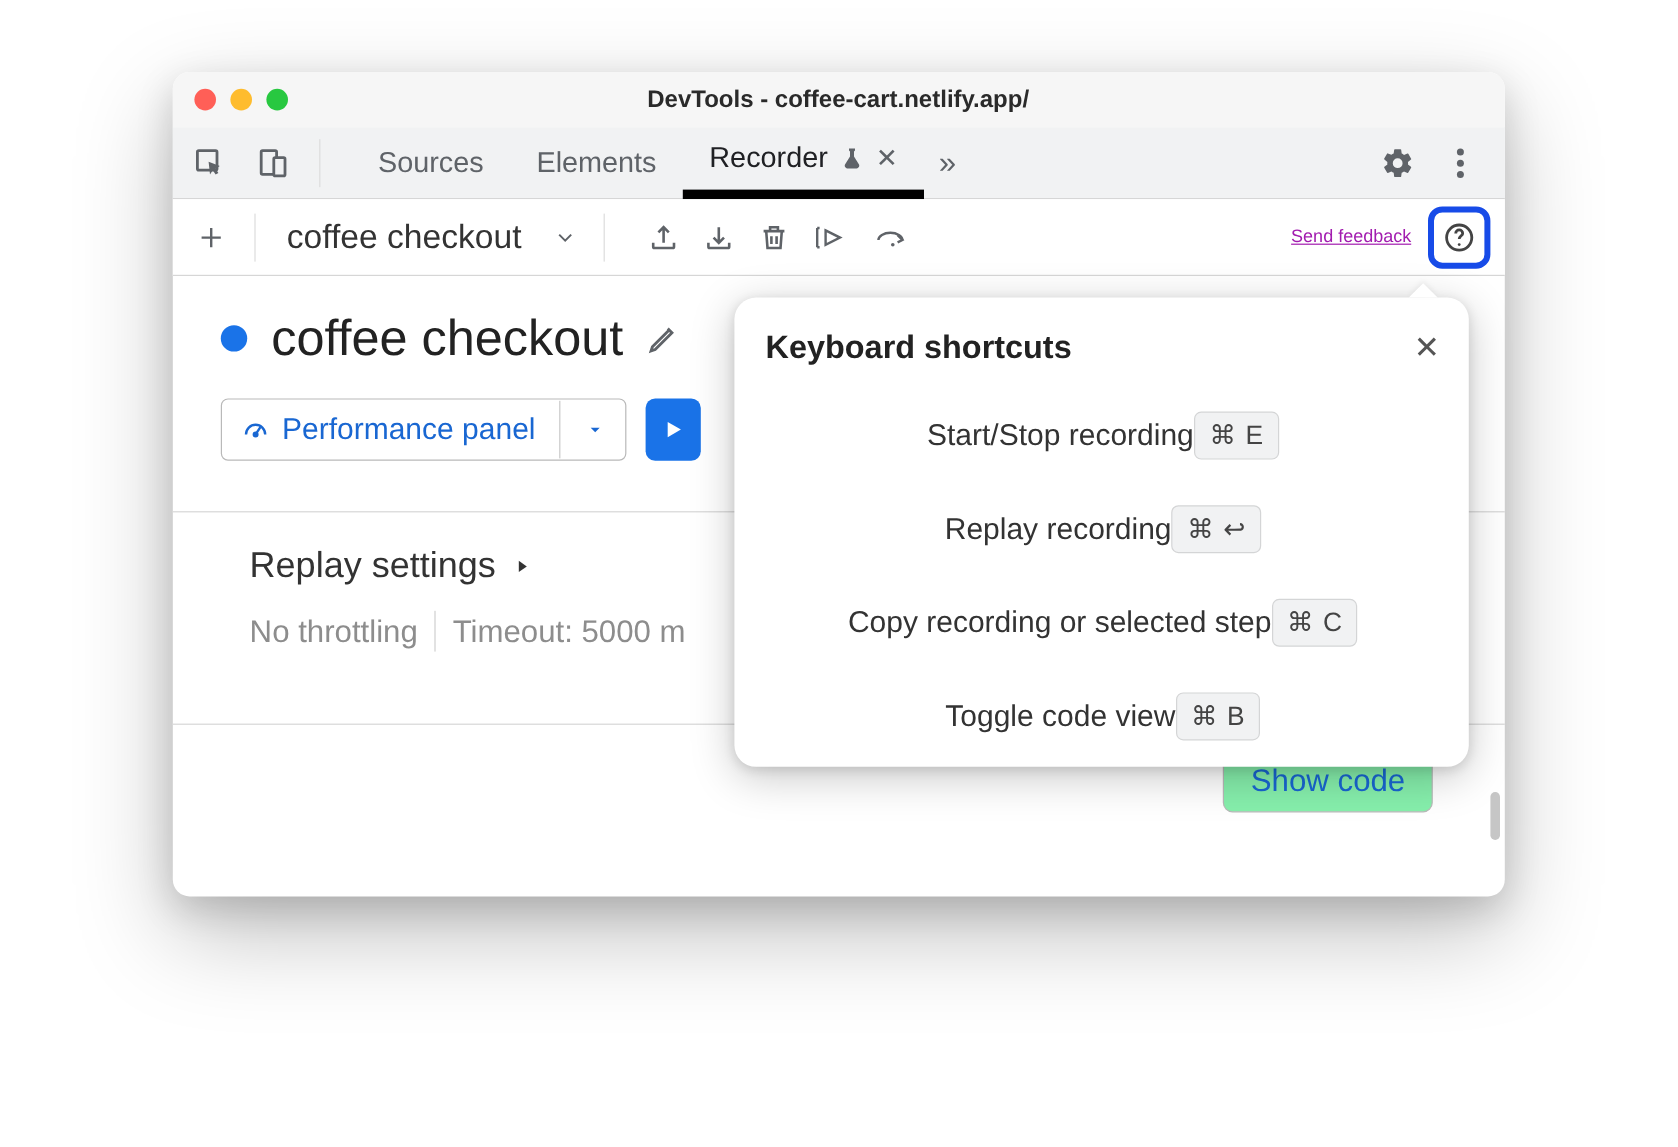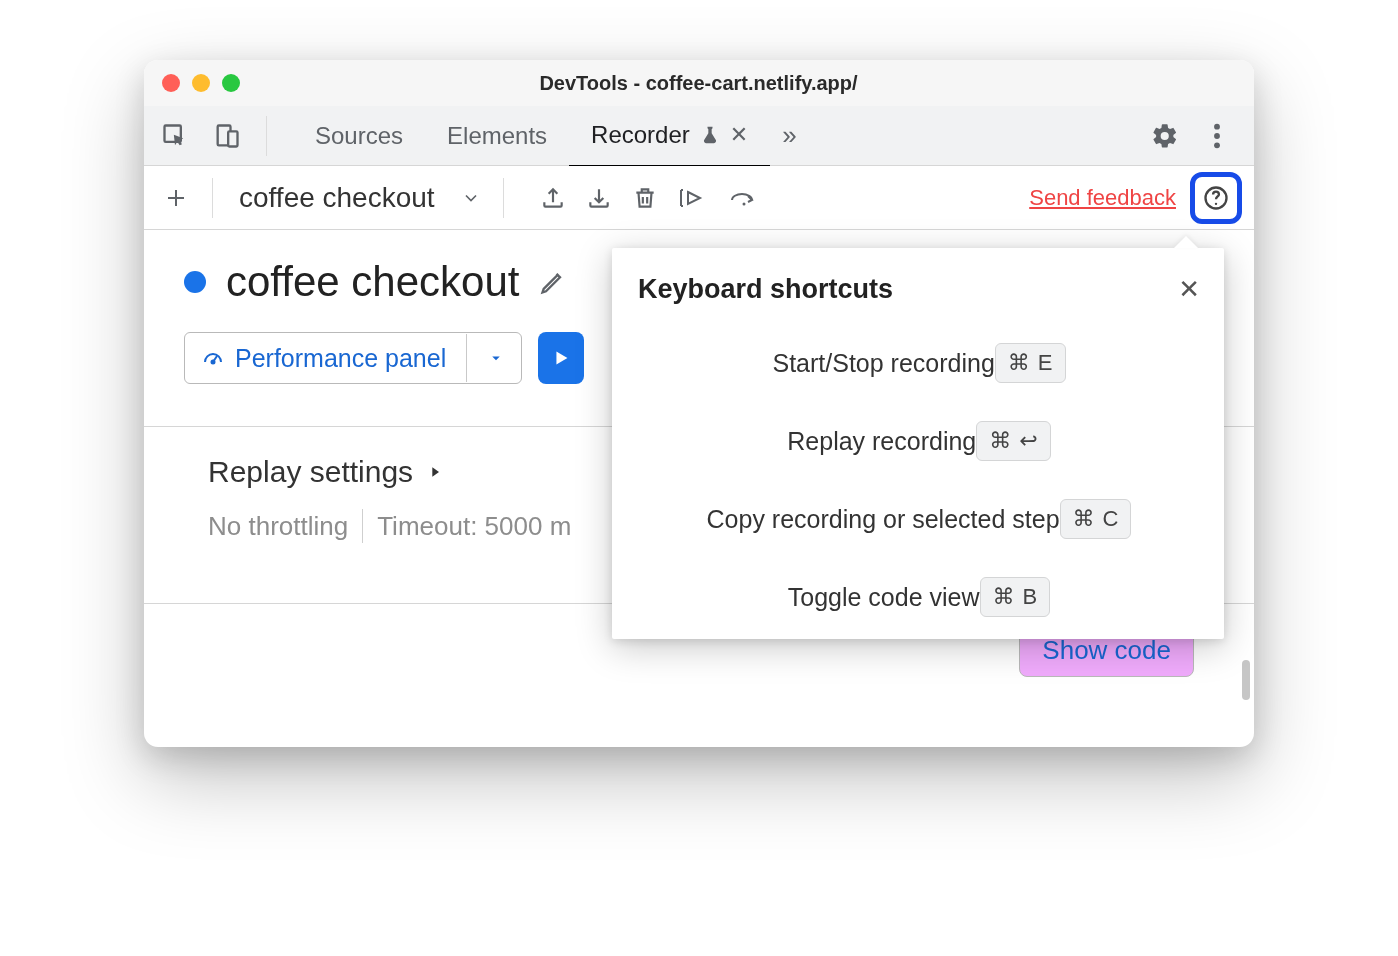--- a/index.html
+++ b/index.html
@@ -52,21 +52,21 @@
     .tabs-left { display: flex; align-items: center; gap: 14px; }
     .icon-btn {
       display: inline-flex; align-items: center; justify-content: center;
       width: 38px; height: 38px; color: #555;
     }
     .tabs-labels { display: flex; align-items: center; margin-left: 20px; gap: 0; }
     .tab {
       padding: 0 22px; height: 60px; display: flex; align-items: center;
       font-size: 24px; color: #5f6368; cursor: pointer; gap: 10px;
     }
-    .tab.active { color: #202124; font-weight: 500; border-bottom: 1px solid #000000; }
+    .tab.active { color: #202124; font-weight: 500; border-bottom: 8px solid #000000; }
     .tabs-spacer { flex: 1; }
     .tabs-right { display: flex; align-items: center; gap: 14px; padding-right: 6px;}
     
     .toolbar {
       height: 64px;
       background: #fff;
       border-bottom: 1px solid #d6d6d6;
       display: flex; align-items: center; padding: 0 12px;
       position: relative;
     }
@@ -74,21 +74,21 @@
     .plus-btn { width: 40px; height: 40px; display: flex; align-items: center; justify-content: center; color: #555;}
     .vsep { width: 1px; height: 40px; background: #dcdcdc; margin: 0 6px; }
     .select-name {
       display: flex; align-items: center; gap: 12px;
       font-size: 28px; color: #333; padding: 0 10px;
     }
     .caret-down { color: #555; }
     .tool-icons { display: flex; align-items: center; gap: 20px; margin-left: 20px; color: #555;}
     .toolbar-spacer { flex: 1; }
     .feedback-link {
-      font-size: 22px; color: #ef4444; text-decoration: underline; margin-right: 14px;
+      font-size: 15px; color: #a21caf; text-decoration: underline; margin-right: 14px;
     }
     .help-btn {
       width: 52px; height: 52px; border-radius: 12px;
       display: flex; align-items: center; justify-content: center;
       color: #444;
       border: 5px solid #174be8;
       background: #fff;
     }
     
     .content { padding: 28px 40px 40px 40px; position: relative; }
@@ -110,30 +110,30 @@
       background: #1a73e8; border-radius: 8px; color: #fff;
     }
     .section-divider { border-top: 1px solid #d6d6d6; margin: 42px -40px 0 -40px; }
     .replay-settings { padding: 28px 0 18px 24px; }
     .settings-header { display:flex; align-items:center; gap:14px; font-size:30px; color:#333; }
     .settings-text { margin-top:20px; font-size:26px; color:#8d8d8d; display:flex; align-items:center; gap:14px;}
     .settings-text .vsep2 { width:1px; height:34px; background:#cfcfcf;}
     .show-code-row { display:flex; justify-content:flex-end; padding: 20px 20px 30px 0;}
     .show-code-btn {
       border: 1.5px solid #b9b9b9; border-radius: 8px; padding: 10px 22px;
-      font-size: 26px; color: #1967d2; font-weight: 500; background:#f0abfc;
+      font-size: 26px; color: #1967d2; font-weight: 500; background:#86efac;
     }
     
     .popover {
       position: absolute;
       top: 188px;
       right: 30px;
       width: 612px;
       background: #fff;
-      border-radius: 2px;
+      border-radius: 18px;
       box-shadow: 0 8px 36px rgba(0,0,0,0.22), 0 2px 10px rgba(0,0,0,0.12);
       padding: 26px 24px 22px 26px;
       z-index: 10;
     }
     .popover::before {
       content:"";
       position:absolute; top:-12px; right:26px;
       border-left:12px solid transparent; border-right:12px solid transparent;
       border-bottom:12px solid #fff;
       filter: drop-shadow(0 -2px 2px rgba(0,0,0,0.06));

